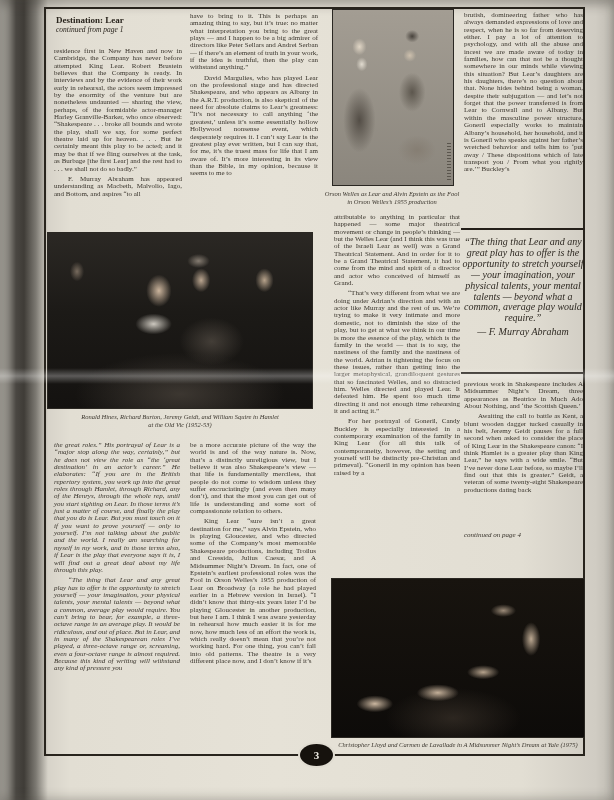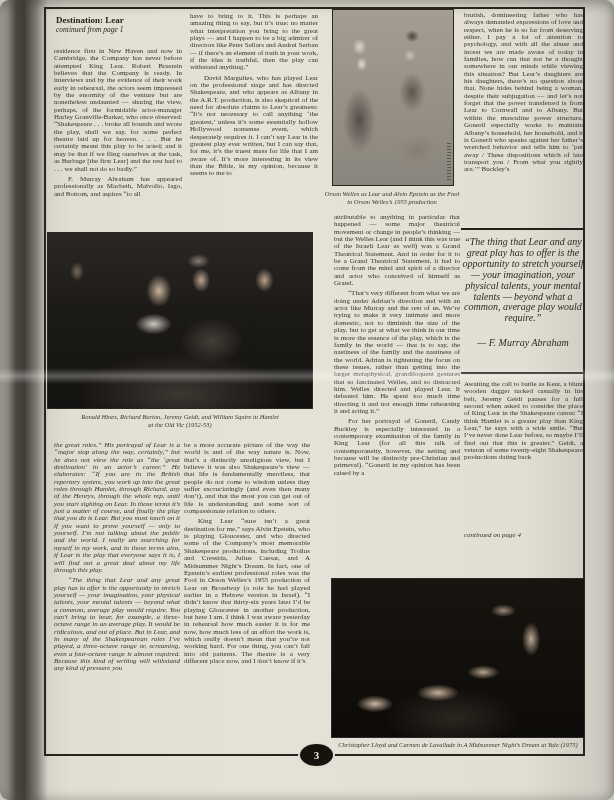--- a/index.html
+++ b/index.html
@@ -5,41 +5,40 @@
   html,body{margin:0;padding:0;}
   body{
     width:614px;height:800px;overflow:hidden;
     background:#c9c6bf;
     font-family:"Liberation Serif","DejaVu Serif",serif;
   }
   .scan{
     position:relative;width:614px;height:800px;overflow:hidden;
     background:linear-gradient(90deg,#b0ada6 0px,#8a8780 8px,#4a4742 16px,#3f3c37 24px,#7d7a73 36px,#d7d3c9 48px,#e2ded3 70px,#e6e2d7 45%,#e2ded3 85%,#d0ccc3 97%,#bdb9b0 100%);
     box-shadow:inset 0 6px 10px rgba(70,66,60,.35), inset 0 -4px 8px rgba(90,86,78,.25);
-    border-radius:9px;
   }
   .crease{position:absolute;left:0;top:368px;width:614px;height:16px;
     background:linear-gradient(180deg,rgba(255,255,255,0) 0%,rgba(255,255,255,.30) 50%,rgba(255,255,255,0) 100%);
     pointer-events:none;z-index:5;}
   .page-frame{position:absolute;left:44px;top:7px;width:541px;height:749px;
     border:2px solid #28241d;box-sizing:border-box;z-index:1;}
   .hdr{position:absolute;left:56px;top:15px;width:150px;color:#29241d;z-index:2;}
   .hdr .t{font-weight:bold;font-size:9px;line-height:10px;}
   .hdr .c{font-style:italic;font-size:7.5px;line-height:9px;}
   .textcol{position:absolute;color:#38332b;font-size:7px;line-height:7.35px;
     text-align:justify;z-index:2;}
   .textcol p{margin:0 0 3px 0;}
   .textcol p + p{text-indent:14px;}
   .photo{position:absolute;z-index:2;border:1px solid #2a2722;box-sizing:border-box;}
   .cap{position:absolute;color:#3b362e;font-style:italic;font-size:6.5px;
     line-height:7.5px;text-align:center;z-index:2;}
   .rule{position:absolute;height:2px;background:#241f19;z-index:2;}
   .pullquote{position:absolute;left:461px;top:237px;width:124px;text-align:center;
     color:#2e2922;font-style:italic;font-size:10px;line-height:10.9px;z-index:2;}
-  .pullquote .attr{margin-top:14px;font-size:10px;}
+  .pullquote .attr{margin-top:3px;font-size:10px;}
   .contd{position:absolute;left:464px;top:531px;width:119px;color:#38332b;
     font-style:italic;font-size:7px;z-index:2;}
   .pagenum{position:absolute;left:300px;top:744px;width:33px;height:22px;
     background:#16120d;border-radius:50%;color:#efece4;font-weight:bold;
     font-size:11px;display:flex;align-items:center;justify-content:center;
     z-index:6;box-shadow:0 0 0 2px #e0dcd1;}
   .credit{position:absolute;left:447px;top:142px;width:4px;height:38px;z-index:3;
     background:repeating-linear-gradient(0deg,#5a554d 0 1px,rgba(0,0,0,0) 1px 3px);}
   
   #photo-hamlet{
@@ -75,21 +74,21 @@
       radial-gradient(ellipse 23px 10px at 60% 59%, rgba(210,188,163,.85), rgba(210,188,163,0) 70%),
       radial-gradient(ellipse 13px 24px at 79% 38%, rgba(206,185,160,.9), rgba(206,185,160,0) 70%),
       radial-gradient(ellipse 18px 9px at 68% 20%, rgba(189,169,147,.8), rgba(189,169,147,0) 70%),
       radial-gradient(ellipse 90px 40px at 48% 88%, rgba(74,64,54,.5), rgba(74,64,54,0) 75%),
       linear-gradient(180deg,#18140f 0%,#0d0b09 100%);
   }
   
   #col1-top{left:54px;top:48px;width:128px;height:176px;}
   #col2-top{left:190px;top:13px;width:128px;height:218px;}
   #col1-bottom{left:54px;top:442px;width:126px;height:306px;font-style:italic;}
-  #col2-bottom{left:184px;top:442px;width:126px;height:306px;}
+  #col2-bottom{left:190px;top:442px;width:126px;height:306px;}
   #col3{left:334px;top:214px;width:126px;height:362px;font-family:Liberation Serif, serif;}
   #col4-top{left:464px;top:12px;width:119px;height:214px;}
   #col4-bottom{left:464px;top:381px;width:119px;height:148px;}
   #cap-hamlet{left:47px;top:413px;width:266px;}
   #cap-welles{left:322px;top:190px;width:140px;}
   #cap-midsummer{left:331px;top:741px;width:254px;}
   #rule-q-top{left:461px;top:228px;width:124px;}
   #rule-q-bottom{left:461px;top:372px;width:124px;}
 </style>
 </head>
@@ -100,21 +99,21 @@
   <div class="page-frame"></div>
   <div class="crease"></div>
 
   <div class="hdr">
     <div class="t">Destination: Lear</div>
     <div class="c">continued from page 1</div>
   </div>
 
   <div class="textcol" id="col1-top">
     <p>residence first in New Haven and now in Cambridge, the Company has never before attempted King Lear.  Robert Brustein believes that the Company is ready.  In interviews and by the evidence of their work early in rehearsal, the actors seem impressed by the enormity of the venture but are nonetheless undaunted — sharing the view, perhaps, of the formidable actor-manager Harley Granville-Barker, who once observed:  “Shakespeare . . . broke all bounds and wrote the play, shall we say, for some perfect theatre laid up for heaven. . . .  But he certainly meant this play to be acted; and it may be that if we fling ourselves at the task, as Burbage [the first Lear] and the rest had to . . . we shall not do so badly.”</p>
-    <p>F. Murray Abraham has appeared professionally as Macbeth, Malvolio, Iago, and Bottom, and aspires “to all</p>
+    <p>F. Murray Abraham has appeared understanding as Macbeth, Malvolio, Iago, and Bottom, and aspires “to all</p>
   </div>
 
   <div class="textcol" id="col2-top">
     <p>have to bring to it.  This is perhaps an amazing thing to say, but it’s true:  no matter what interpretation you bring to the great plays — and I happen to be a big admirer of directors like Peter Sellars and Andrei Serban — if there’s an element of truth in your work, if the idea is truthful, then the play can withstand anything.”</p>
     <p>David Margulies, who has played Lear on the professional stage and has directed Shakespeare, and who appears as Albany in the A.R.T. production, is also skeptical of the need for absolute claims to Lear’s greatness:  “It’s not necessary to call anything ‘the greatest,’ unless it’s some essentially hollow Hollywood nonsense event, which desperately requires it.  I can’t say Lear is the greatest play ever written, but I can say that, for me, it’s the truest mass for life that I am aware of.  It’s more interesting in its view than the Bible, in my opinion, because it seems to me to</p>
   </div>
 
   <div class="photo" id="photo-welles"></div>
   <div class="credit"></div>
   <div class="cap" id="cap-welles">Orson Welles as Lear and Alvin Epstein as the Fool in Orson Welles’s 1955 production</div>
@@ -125,31 +124,32 @@
 
   <div class="photo" id="photo-hamlet"></div>
   <div class="cap" id="cap-hamlet">
     <div>Ronald Hines, Richard Burton, Jeremy Geidt, and William Squire in Hamlet</div>
     <div>at the Old Vic (1952-53)</div>
   </div>
 
   <div class="textcol" id="col3">
     <p>attributable to anything in particular that happened — some major theatrical movement or change in people’s thinking — but the Welles Lear (and I think this was true of the Israeli Lear as well) was a Grand Theatrical Statement.  And in order for it to be a Grand Theatrical Statement, it had to come from the mind and spirit of a director and actor who conceived of himself as Grand.</p>
     <p>“That’s very different from what we are doing under Adrian’s direction and with an actor like Murray and the rest of us.  We’re trying to make it very intimate and more domestic, not to diminish the size of the play, but to get at what we think in our time is more the essence of the play, which is the family in the world — that is to say, the nastiness of the family and the nastiness of the world.  Adrian is tightening the focus on these issues, rather than getting into the larger metaphysical, grandiloquent gestures that so fascinated Welles, and so distracted him.  Welles directed and played Lear.  It defeated him.  He spent too much time directing it and not enough time rehearsing it and acting it.”</p>
-    <p>For her portrayal of Goneril, Candy Buckley is especially interested in a contemporary examination of the family in King Lear (for all this talk of contemporaneity, however, the setting and because will be distinctly pre-Christian and primeval).  “Goneril in my opinion has been raised by a</p>
+    <p>For her portrayal of Goneril, Candy Buckley is especially interested in a contemporary examination of the family in King Lear (for all this talk of contemporaneity, however, the setting and yourself will be distinctly pre-Christian and primeval).  “Goneril in my opinion has been raised by a</p>
   </div>
 
   <div class="rule" id="rule-q-top"></div>
   <div class="pullquote">
     <div>“The thing that Lear and any great play has to offer is the opportunity to stretch yourself — your imagination, your physical talents, your mental talents — beyond what a common, average play would require.”</div>
     <div class="attr">— F. Murray Abraham</div>
   </div>
   <div class="rule" id="rule-q-bottom"></div>
 
   <div class="textcol" id="col4-bottom">
+    <p>previous work in Shakespeare includes A Midsummer Night’s Dream, three appearances as Beatrice in Much Ado About Nothing, and ‘the Scottish Queen.’</p>
     <p>Awaiting the call to battle as Kent, a blunt wooden dagger tucked casually in his belt, Jeremy Geidt pauses for a full second when asked to consider the place of King Lear in the Shakespeare canon:  “I think Hamlet is a greater play than King Lear,” he says with a wide smile.  “But I’ve never done Lear before, so maybe I’ll find out that this is greater.”  Geidt, a veteran of some twenty-eight Shakespeare productions dating back</p>
   </div>
   <div class="contd">continued on page 4</div>
 
   <div class="textcol" id="col1-bottom">
     <p>the great roles.”  His portrayal of Lear is a “major stop along the way, certainly,” but he does not view the role as “the ‘great destination’ in an actor’s career.”  He elaborates:  “If you are in the British repertory system, you work up into the great roles through Hamlet, through Richard, any of the Henrys, through the whole rep, until you start sighting on Lear.  In those terms it’s just a matter of course, and finally the play that you do is Lear. But you must touch on it if you want to prove yourself — only to yourself.  I’m not talking about the public and the world.  I really am searching for myself in my work, and in those terms also, if Lear is the play that everyone says it is, I will find out a great deal about my life through this play.</p>
     <p>“The thing that Lear and any great play has to offer is the opportunity to stretch yourself — your imagination, your physical talents, your mental talents — beyond what a common, average play would require. You can’t bring to bear, for example, a three-octave range in an average play. It would be ridiculous, and out of place.  But in Lear, and in many of the Shakespearean roles I’ve played, a three-octave range or, screaming, even a four-octave range is almost required. Because this kind of writing will withstand any kind of pressure you</p>
   </div>
 
   <div class="textcol" id="col2-bottom">

